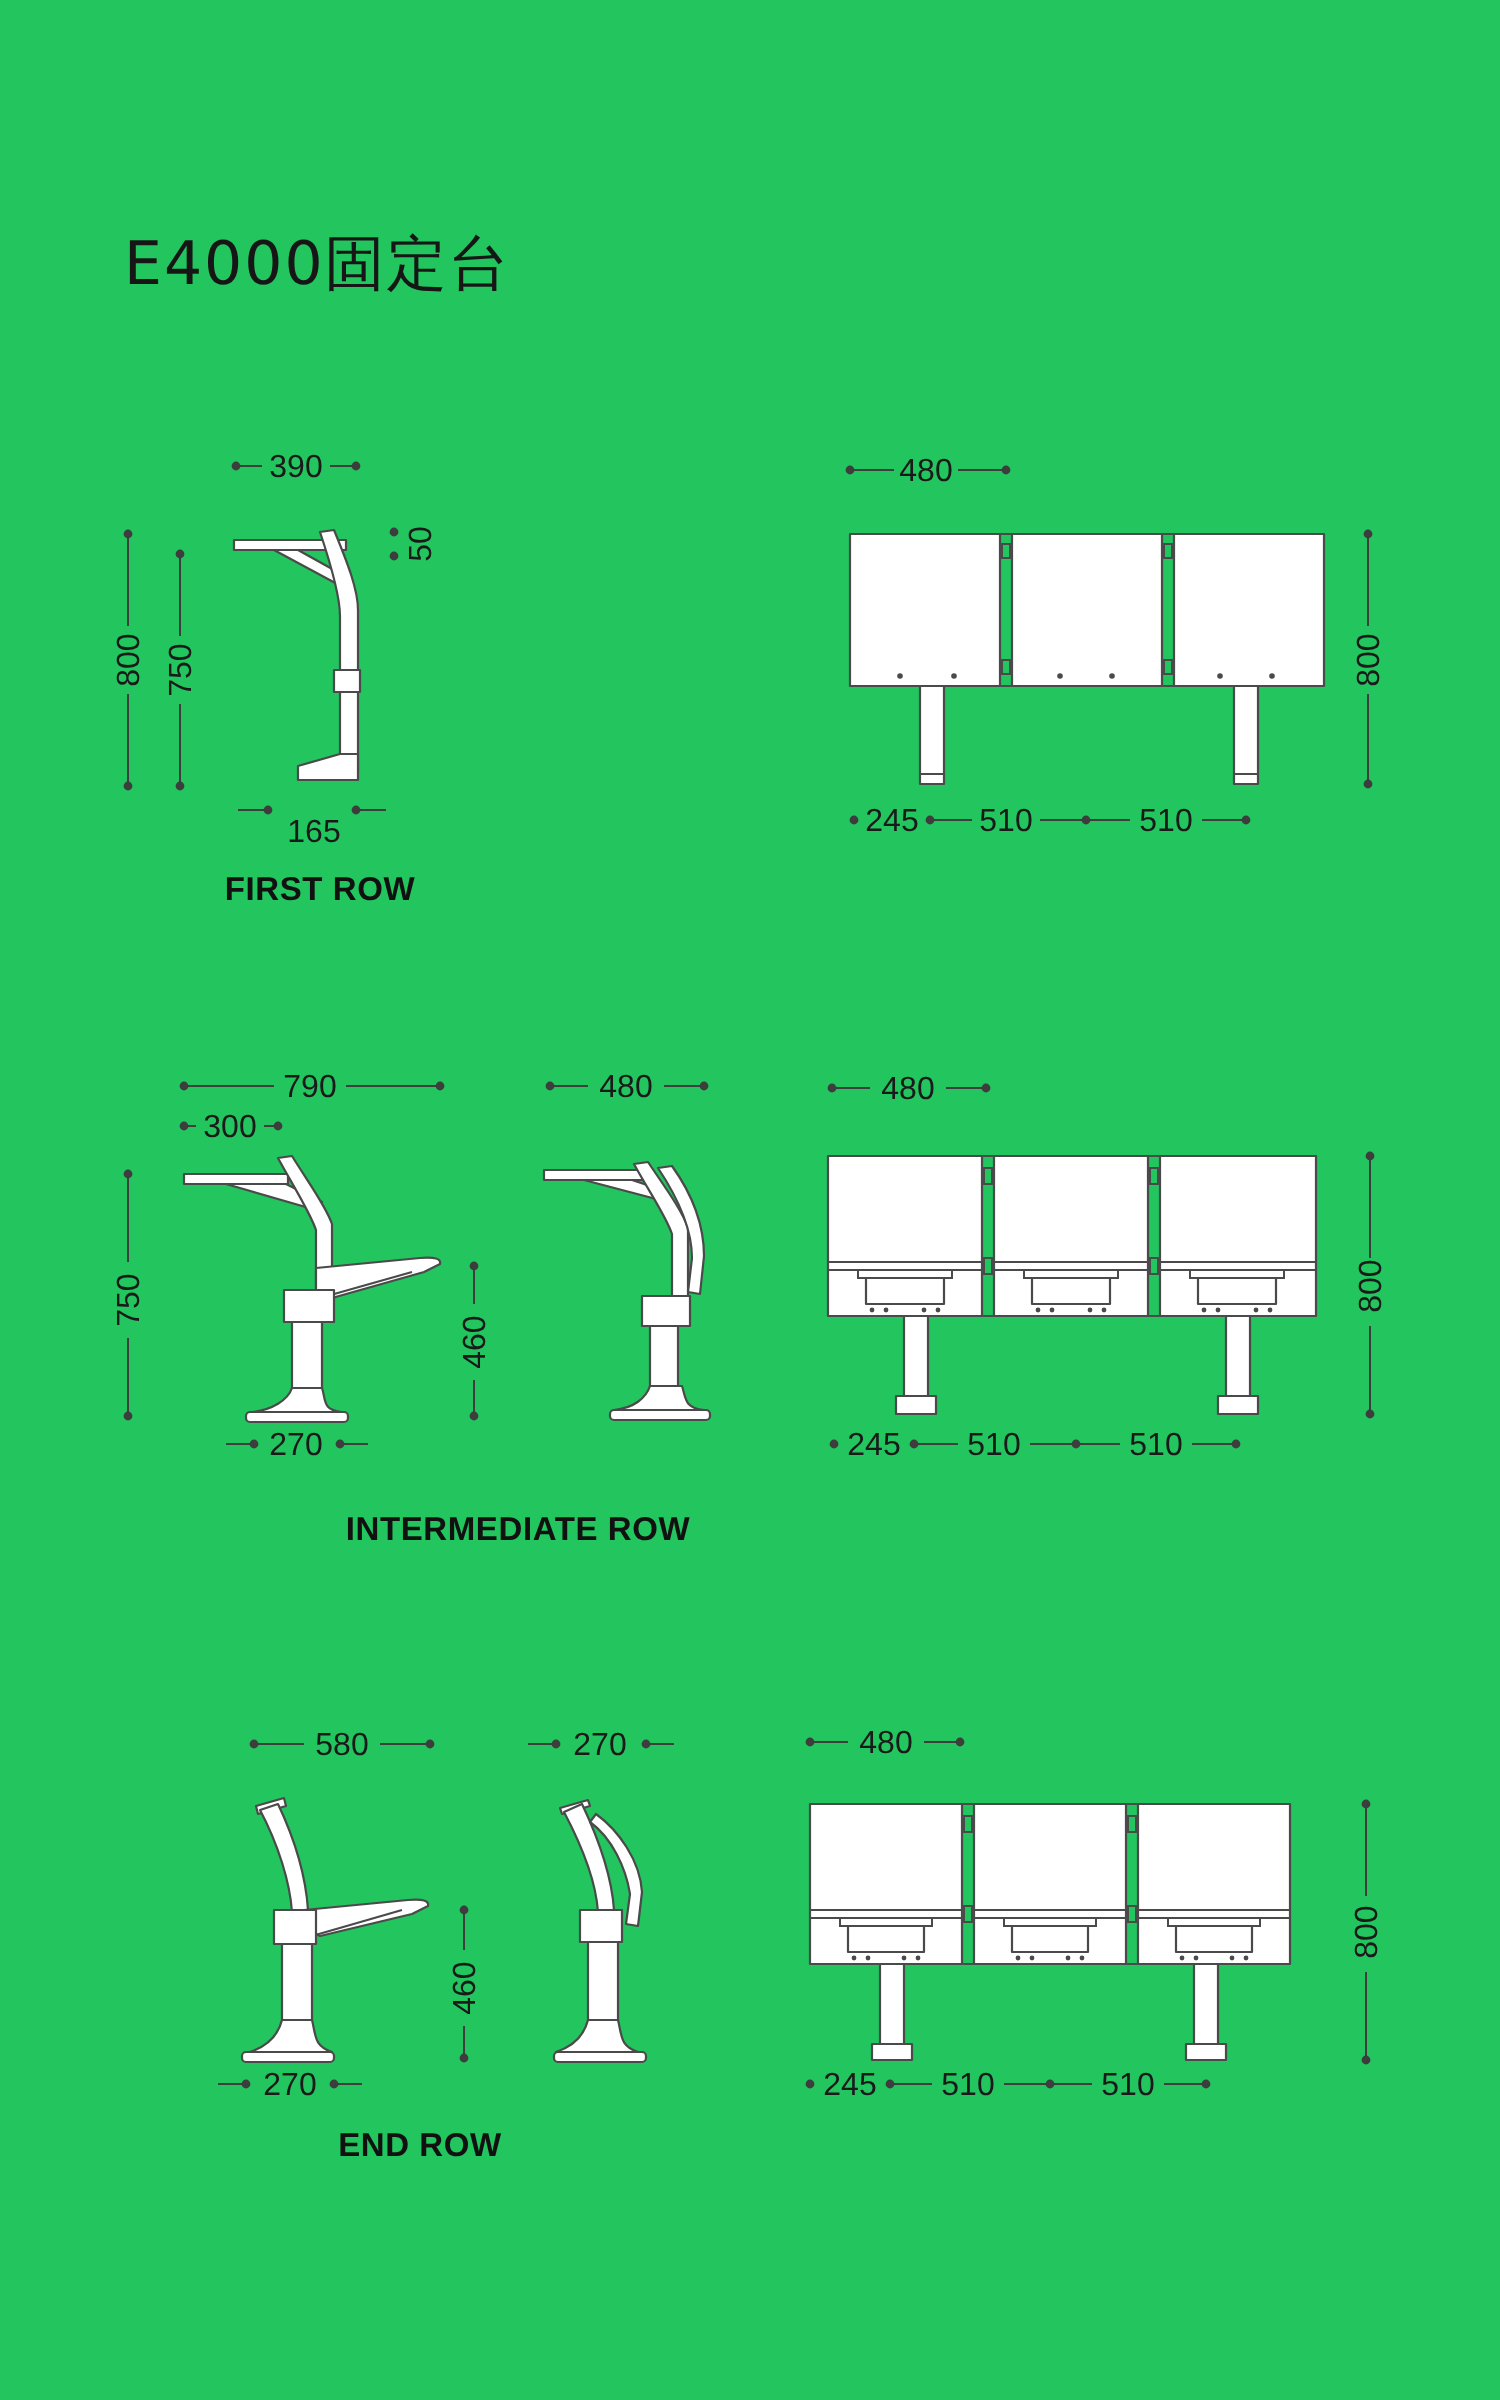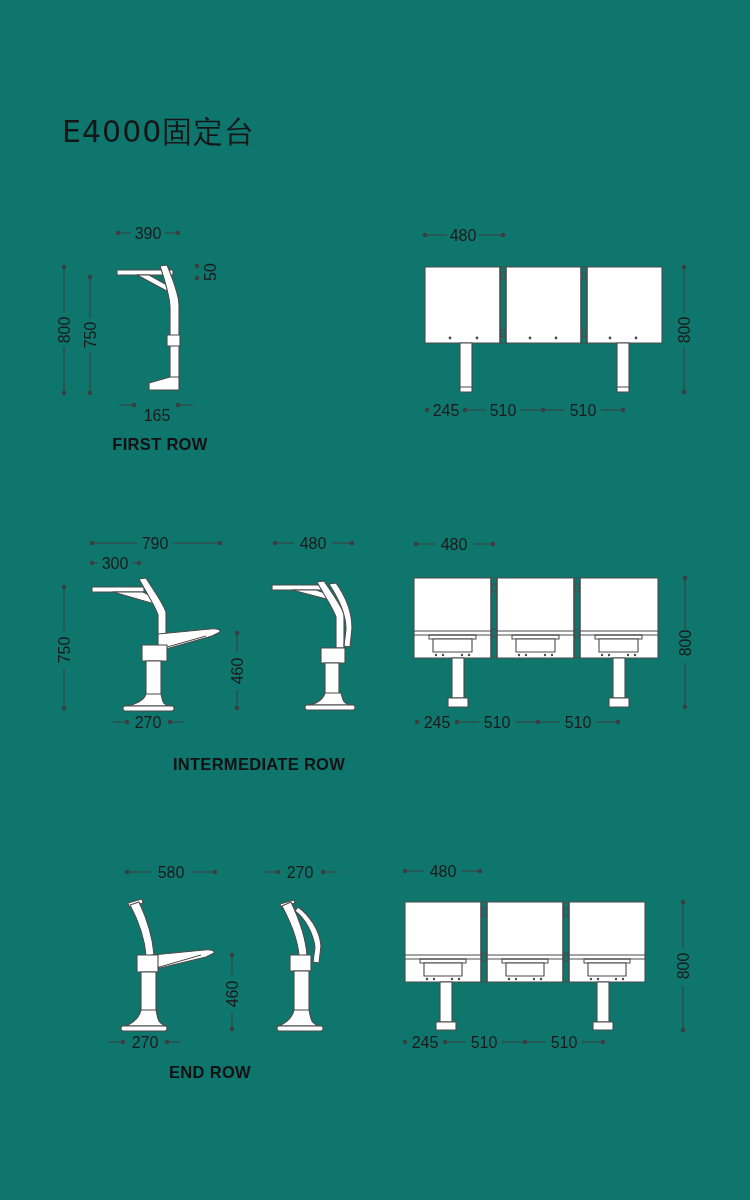--- a/index.html
+++ b/index.html
@@ -1,16 +1,16 @@
 <!DOCTYPE html>
 <html><head>
 <meta charset="utf-8">
 <style>
   html,body{margin:0;padding:0;background:#ffffff;}
-  .page{position:relative;width:750px;height:1200px;background:#0f766e;overflow:hidden;
+  .page{position:relative;width:750px;height:1200px;background:#22c55e;overflow:hidden;
         font-family:"Liberation Sans",sans-serif;}
   .title{position:absolute;left:62px;top:112px;font-size:30px;font-weight:400;color:#161616;
          letter-spacing:1px;font-family:"DejaVu Sans","Liberation Sans",sans-serif;}
   svg{position:absolute;left:0;top:0;}
   .ln{stroke:#3d3d3d;stroke-width:1;fill:none;}
   .dot{fill:#3d3d3d;}
   .shape{stroke:#4a4a4a;stroke-width:1.1;fill:#ffffff;stroke-linejoin:round;stroke-linecap:round;}
   .thin{stroke:#4a4a4a;stroke-width:1;fill:none;}
   .pdot{fill:#4a4a4a;}
   .dim{font-size:16px;fill:#1a1a1a;}

